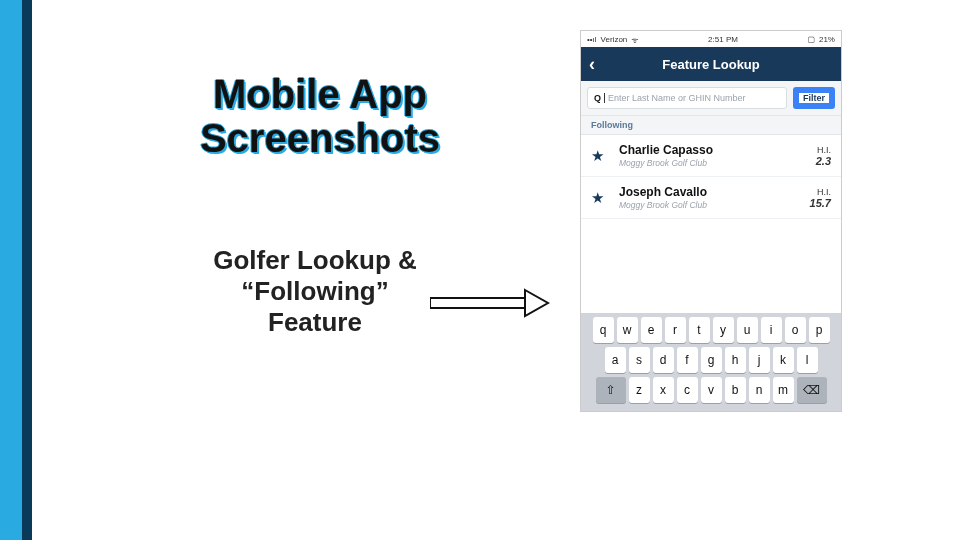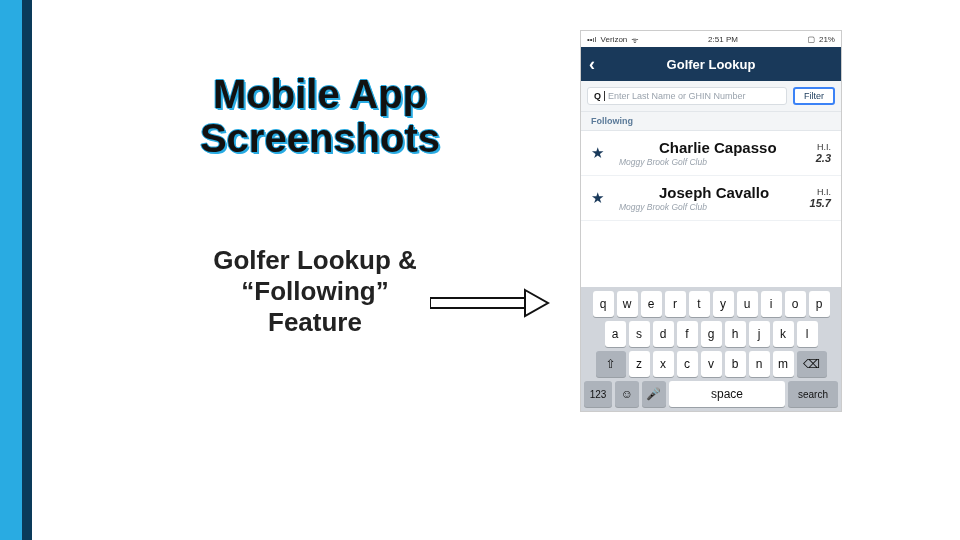--- a/index.html
+++ b/index.html
@@ -57,36 +57,36 @@
 
   .search-row {
     display: flex; gap: 6px; padding: 6px; background: #f3f5f7; border-bottom: 1px solid #e2e6ea;
   }
   .search-box {
     flex: 1; background: #fff; border: 1px solid #d8dde2; border-radius: 3px;
     display: flex; align-items: center; padding: 3px 6px; font-size: 9px; color: #9aa3ad;
   }
   .search-box .q { color: #111; font-weight: 700; margin-right: 3px; }
   .filter-btn {
-    width: 42px; background: #fff; border: 2px solid #3b82f6; border-radius: 3px;
-    display: flex; align-items: center; justify-content: center; font-size: 9px; color: #19395a;
+    width: 42px; background: #fff; border: 6px solid #3b82f6; border-radius: 3px;
+    display: flex; align-items: center; justify-content: center; font-size: 9px; color: #19395a; font-weight: bold;
   }
 
   .section-label {
     padding: 4px 10px; font-size: 9px; color: #5b7a99; background: #f3f5f7;
     border-bottom: 1px solid #e2e6ea; font-weight: 600;
   }
 
   .golfer-row {
     display: flex; align-items: center; padding: 8px 10px; background: #fff;
     border-bottom: 1px solid #eef1f4;
   }
   .star { width: 20px; color: #19395a; font-size: 15px; margin-right: 8px; }
   .g-info { flex: 1; }
-  .g-name { font-size: 15px; font-weight: 700; color: #111; margin-left: 40px; }
+  .g-name { font-size: 12px; font-weight: 700; color: #111; }
   .g-club { font-size: 8.5px; color: #9aa3ad; margin-top: 1px; font-style: italic; }
   .g-hi { text-align: right; font-size: 9px; color: #333; }
   .g-hi .hi-val { font-weight: 700; font-size: 11px; font-style: italic; }
 
   .flex-spacer { flex: 1; background: #fff; }
 
   
   .keyboard {
     background: #d1d5db; padding: 4px 3px; font-size: 12px;
   }
@@ -137,21 +137,21 @@
       </div>
       <span>2:51 PM</span>
       <div class="status-right">
         <span>▢</span>
         <span>21%</span>
       </div>
     </div>
 
     <div class="nav-bar">
       <span class="nav-back">‹</span>
-      <span>Golfer Lookup</span>
+      <span>Feature Lookup</span>
     </div>
 
     <div class="search-row">
       <div class="search-box">
         <span class="q">Q</span>
         <span style="border-left:1px solid #333;height:10px;margin-right:3px"></span>
         <span>Enter Last Name or GHIN Number</span>
       </div>
       <div class="filter-btn">Filter</div>
     </div>
@@ -212,26 +212,17 @@
         <div class="key wide">⇧</div>
         <div class="key">z</div>
         <div class="key">x</div>
         <div class="key">c</div>
         <div class="key">v</div>
         <div class="key">b</div>
         <div class="key">n</div>
         <div class="key">m</div>
         <div class="key wide">⌫</div>
       </div>
-      <div class="k-bottom">
-        <div class="key num">123</div>
-        <div class="key emoji">☺</div>
-        <div class="key mic">
-          <span>🎤</span>
-        </div>
-        <div class="key space">space</div>
-        <div class="key search">search</div>
-      </div>
     </div>
 
   </div>
 
 </div>
 
 </body></html>

